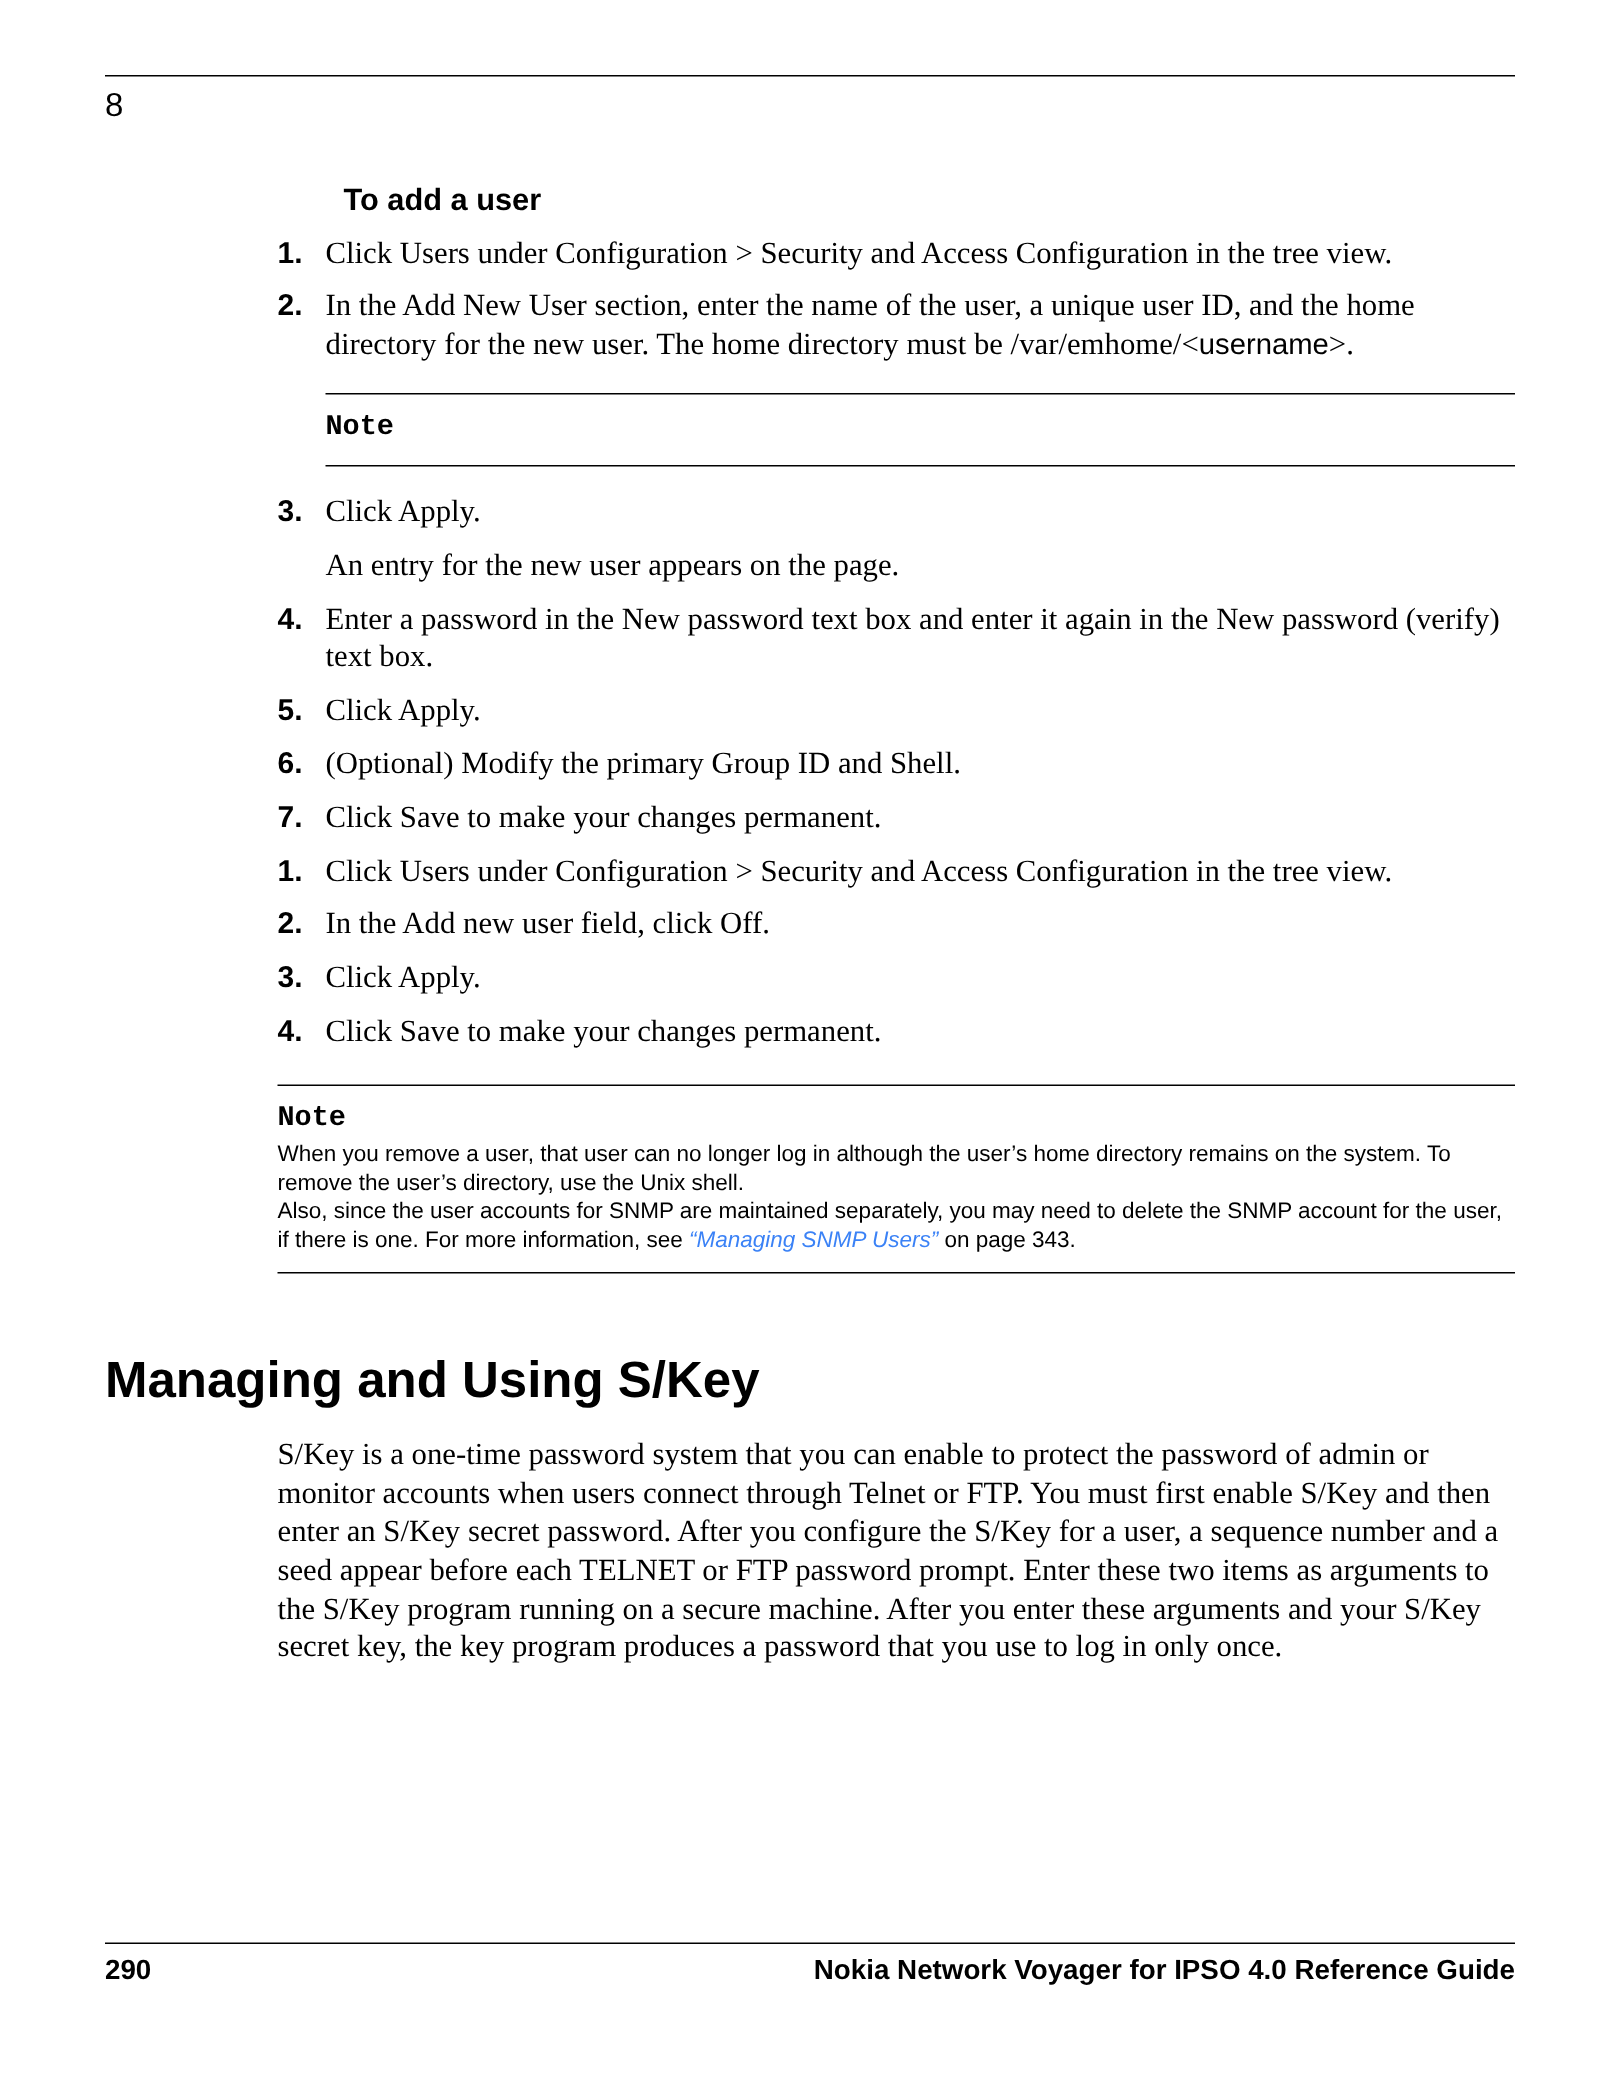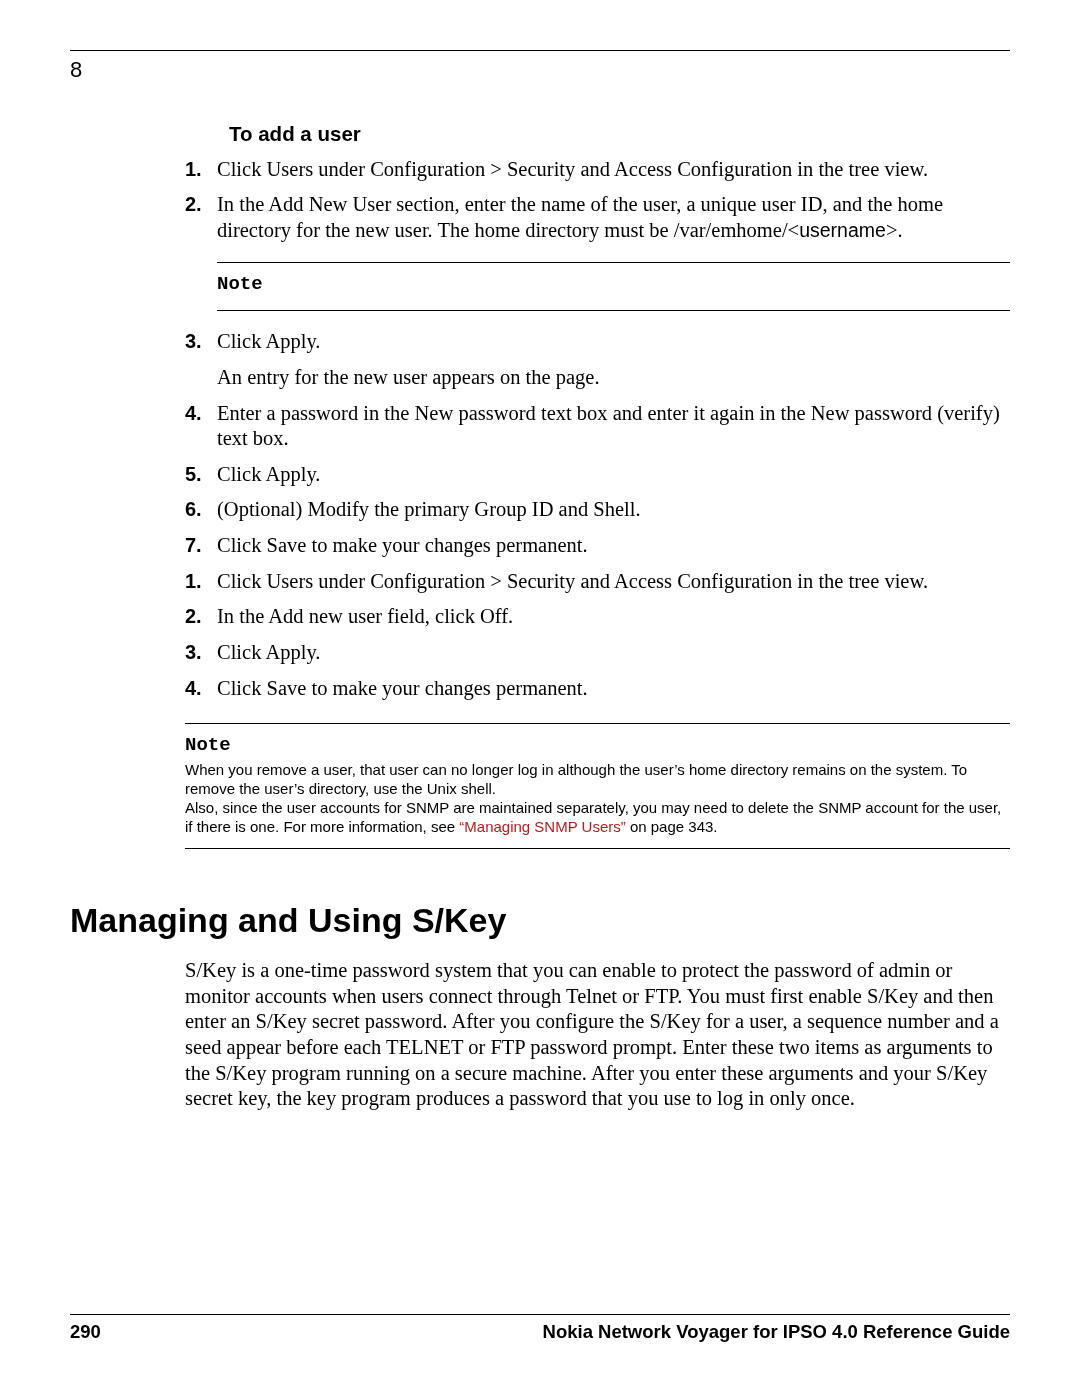--- a/index.html
+++ b/index.html
@@ -82,35 +82,36 @@
   }
   .note-box.full {
     margin-left: 0;
   }
   .note-box.full .note-text {
     font-family: Arial, Helvetica, sans-serif;
     font-size: 15px;
     line-height: 1.27;
   }
   .link {
-    color: #b91c1c;
+    color: #3b82f6;
+    font-style: italic;
   }
   .h1 {
     font-family: Arial, Helvetica, sans-serif;
     font-size: 34px;
     font-weight: bold;
     margin-left: 0;
     margin-top: 52px;
     margin-bottom: 18px;
   }
   .footer {
     position: absolute;
     left: 70px;
     right: 70px;
-    bottom: 54px;
+    bottom: 73px;
   }
   .footer-rule {
     border-top: 1.5px solid #000;
     margin-bottom: 6px;
   }
   .footer-line {
     display: flex;
     justify-content: space-between;
     font-family: Arial, Helvetica, sans-serif;
     font-weight: bold;

